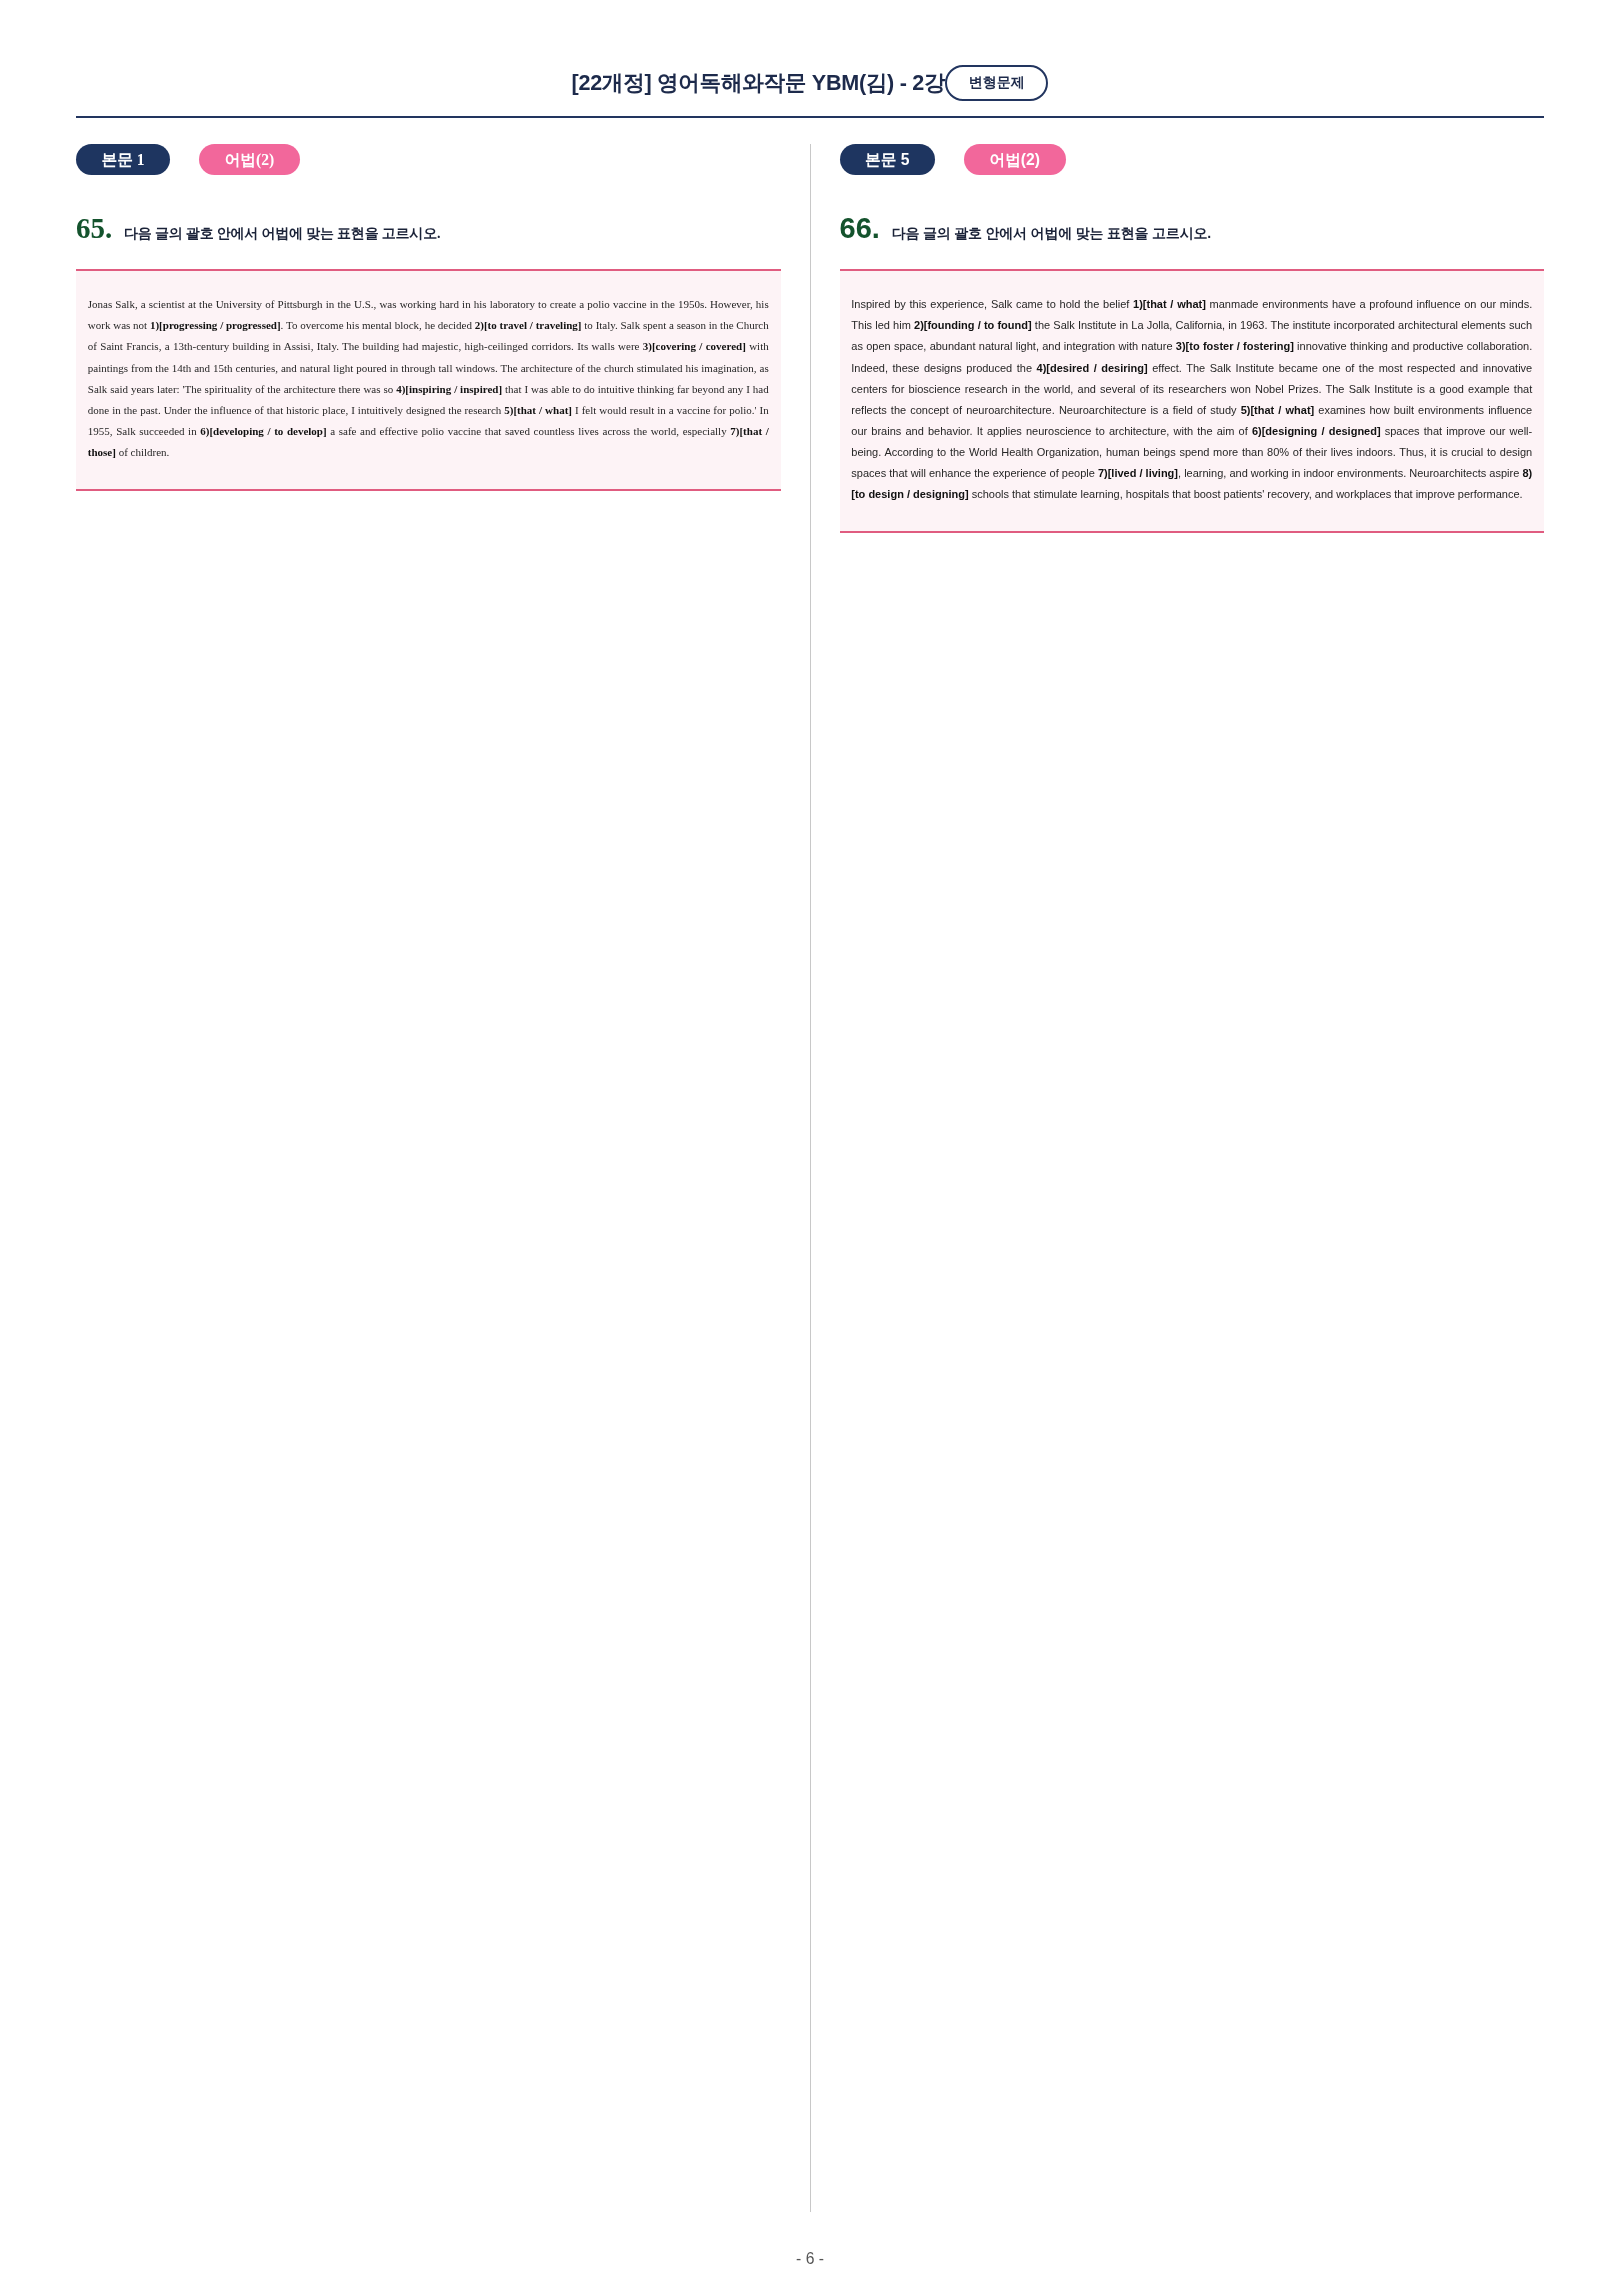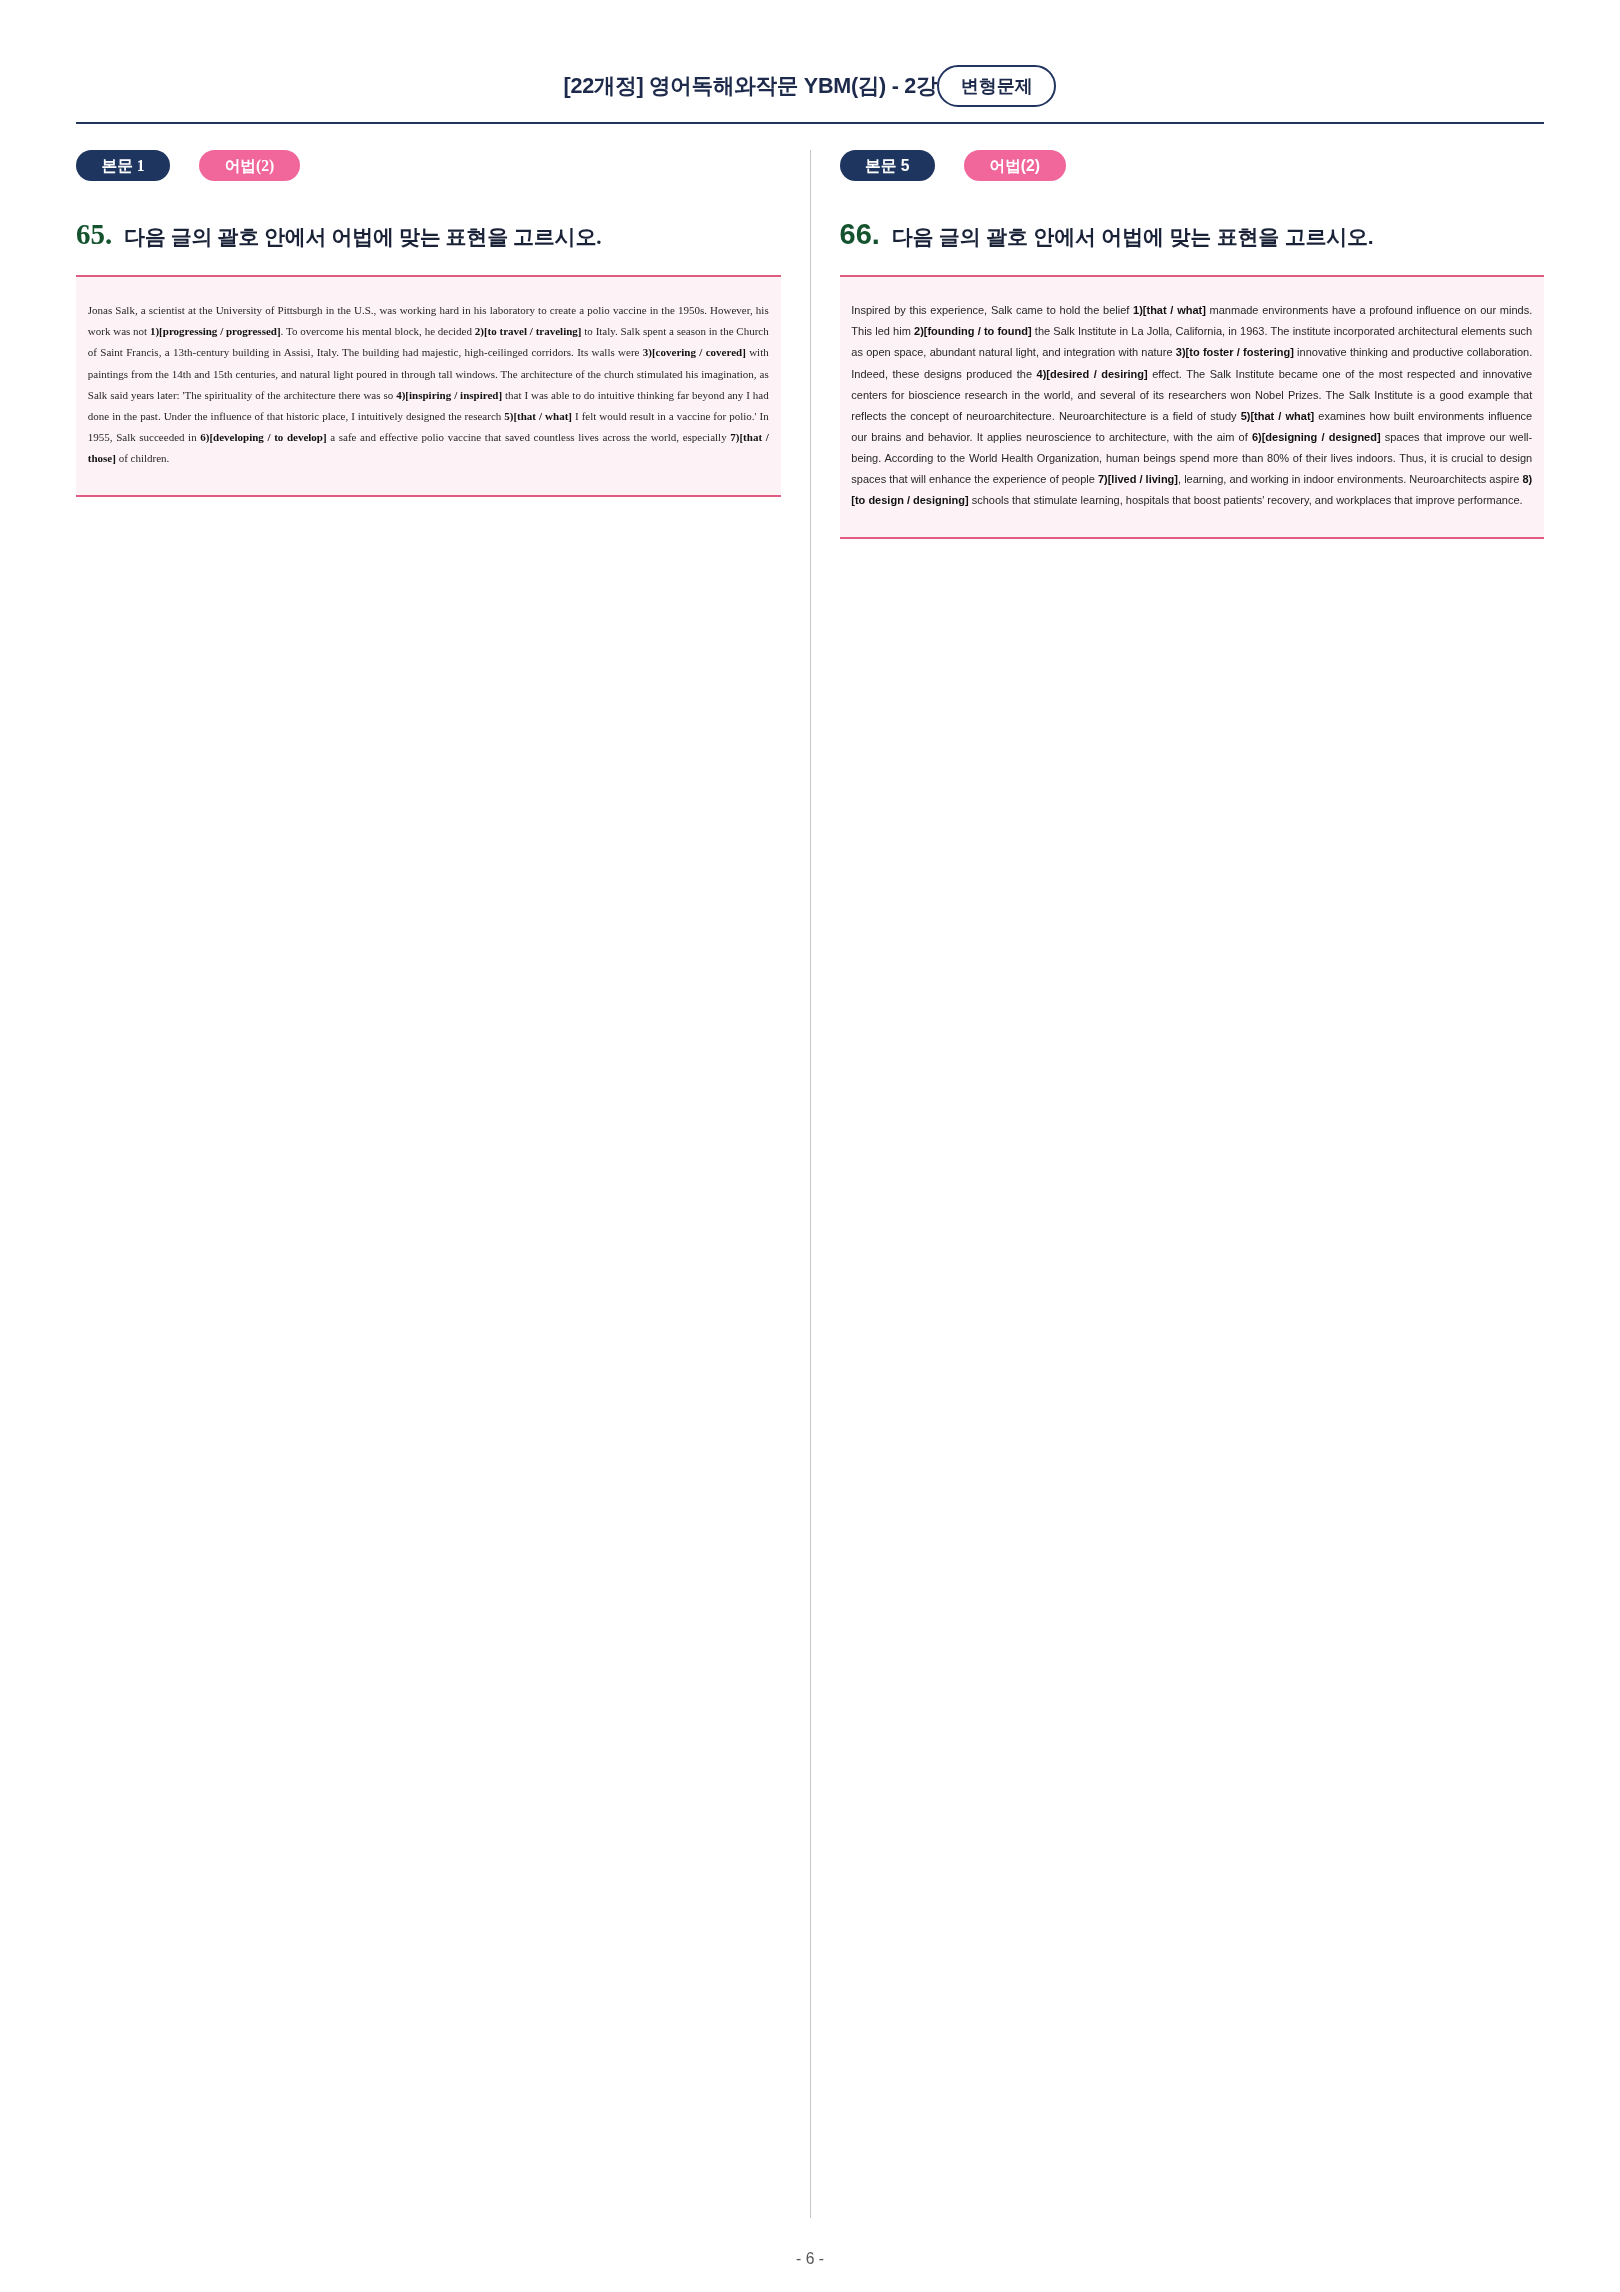--- a/index.html
+++ b/index.html
@@ -24,21 +24,21 @@
   .header-title {
     font-size: 21.6px;
     font-weight: bold;
     color: #1d2a4b;
     letter-spacing: -0.3px;
   }
   .mod-badge {
     border: 2px solid #22355f;
     border-radius: 21.6px;
     padding: 6.9px 21.6px;
-    font-size: 18px;
+    font-size: 14px;
     font-weight: bold;
     color: #1d2a4b;
     background: #ffffff;
     white-space: nowrap;
   }
 
   
   .columns {
     display: flex;
     margin-top: 25.5px;
@@ -65,21 +65,21 @@
   .badge.pink { background: #f2679b; }
 
   
   .question {
     display: flex;
     align-items: baseline;
     gap: 11.8px;
     margin-top: 37px;
   }
   .qnum { font-size: 29px; font-weight: bold; color: #14532d; }
-  .qtext { font-size: 21px; font-weight: bold; color: #1a2238; letter-spacing: -0.2px; }
+  .qtext { font-size: 14px; font-weight: bold; color: #1a2238; letter-spacing: -0.2px; }
 
   
   .passage {
     margin-top: 23.5px;
     background: #fdf3f6;
     border-top: 2.9px solid #e05c80;
     border-bottom: 2.9px solid #e05c80;
     padding: 23.5px 11.8px 25.5px 11.8px;
     font-size: 11px;
     line-height: 1.92;

